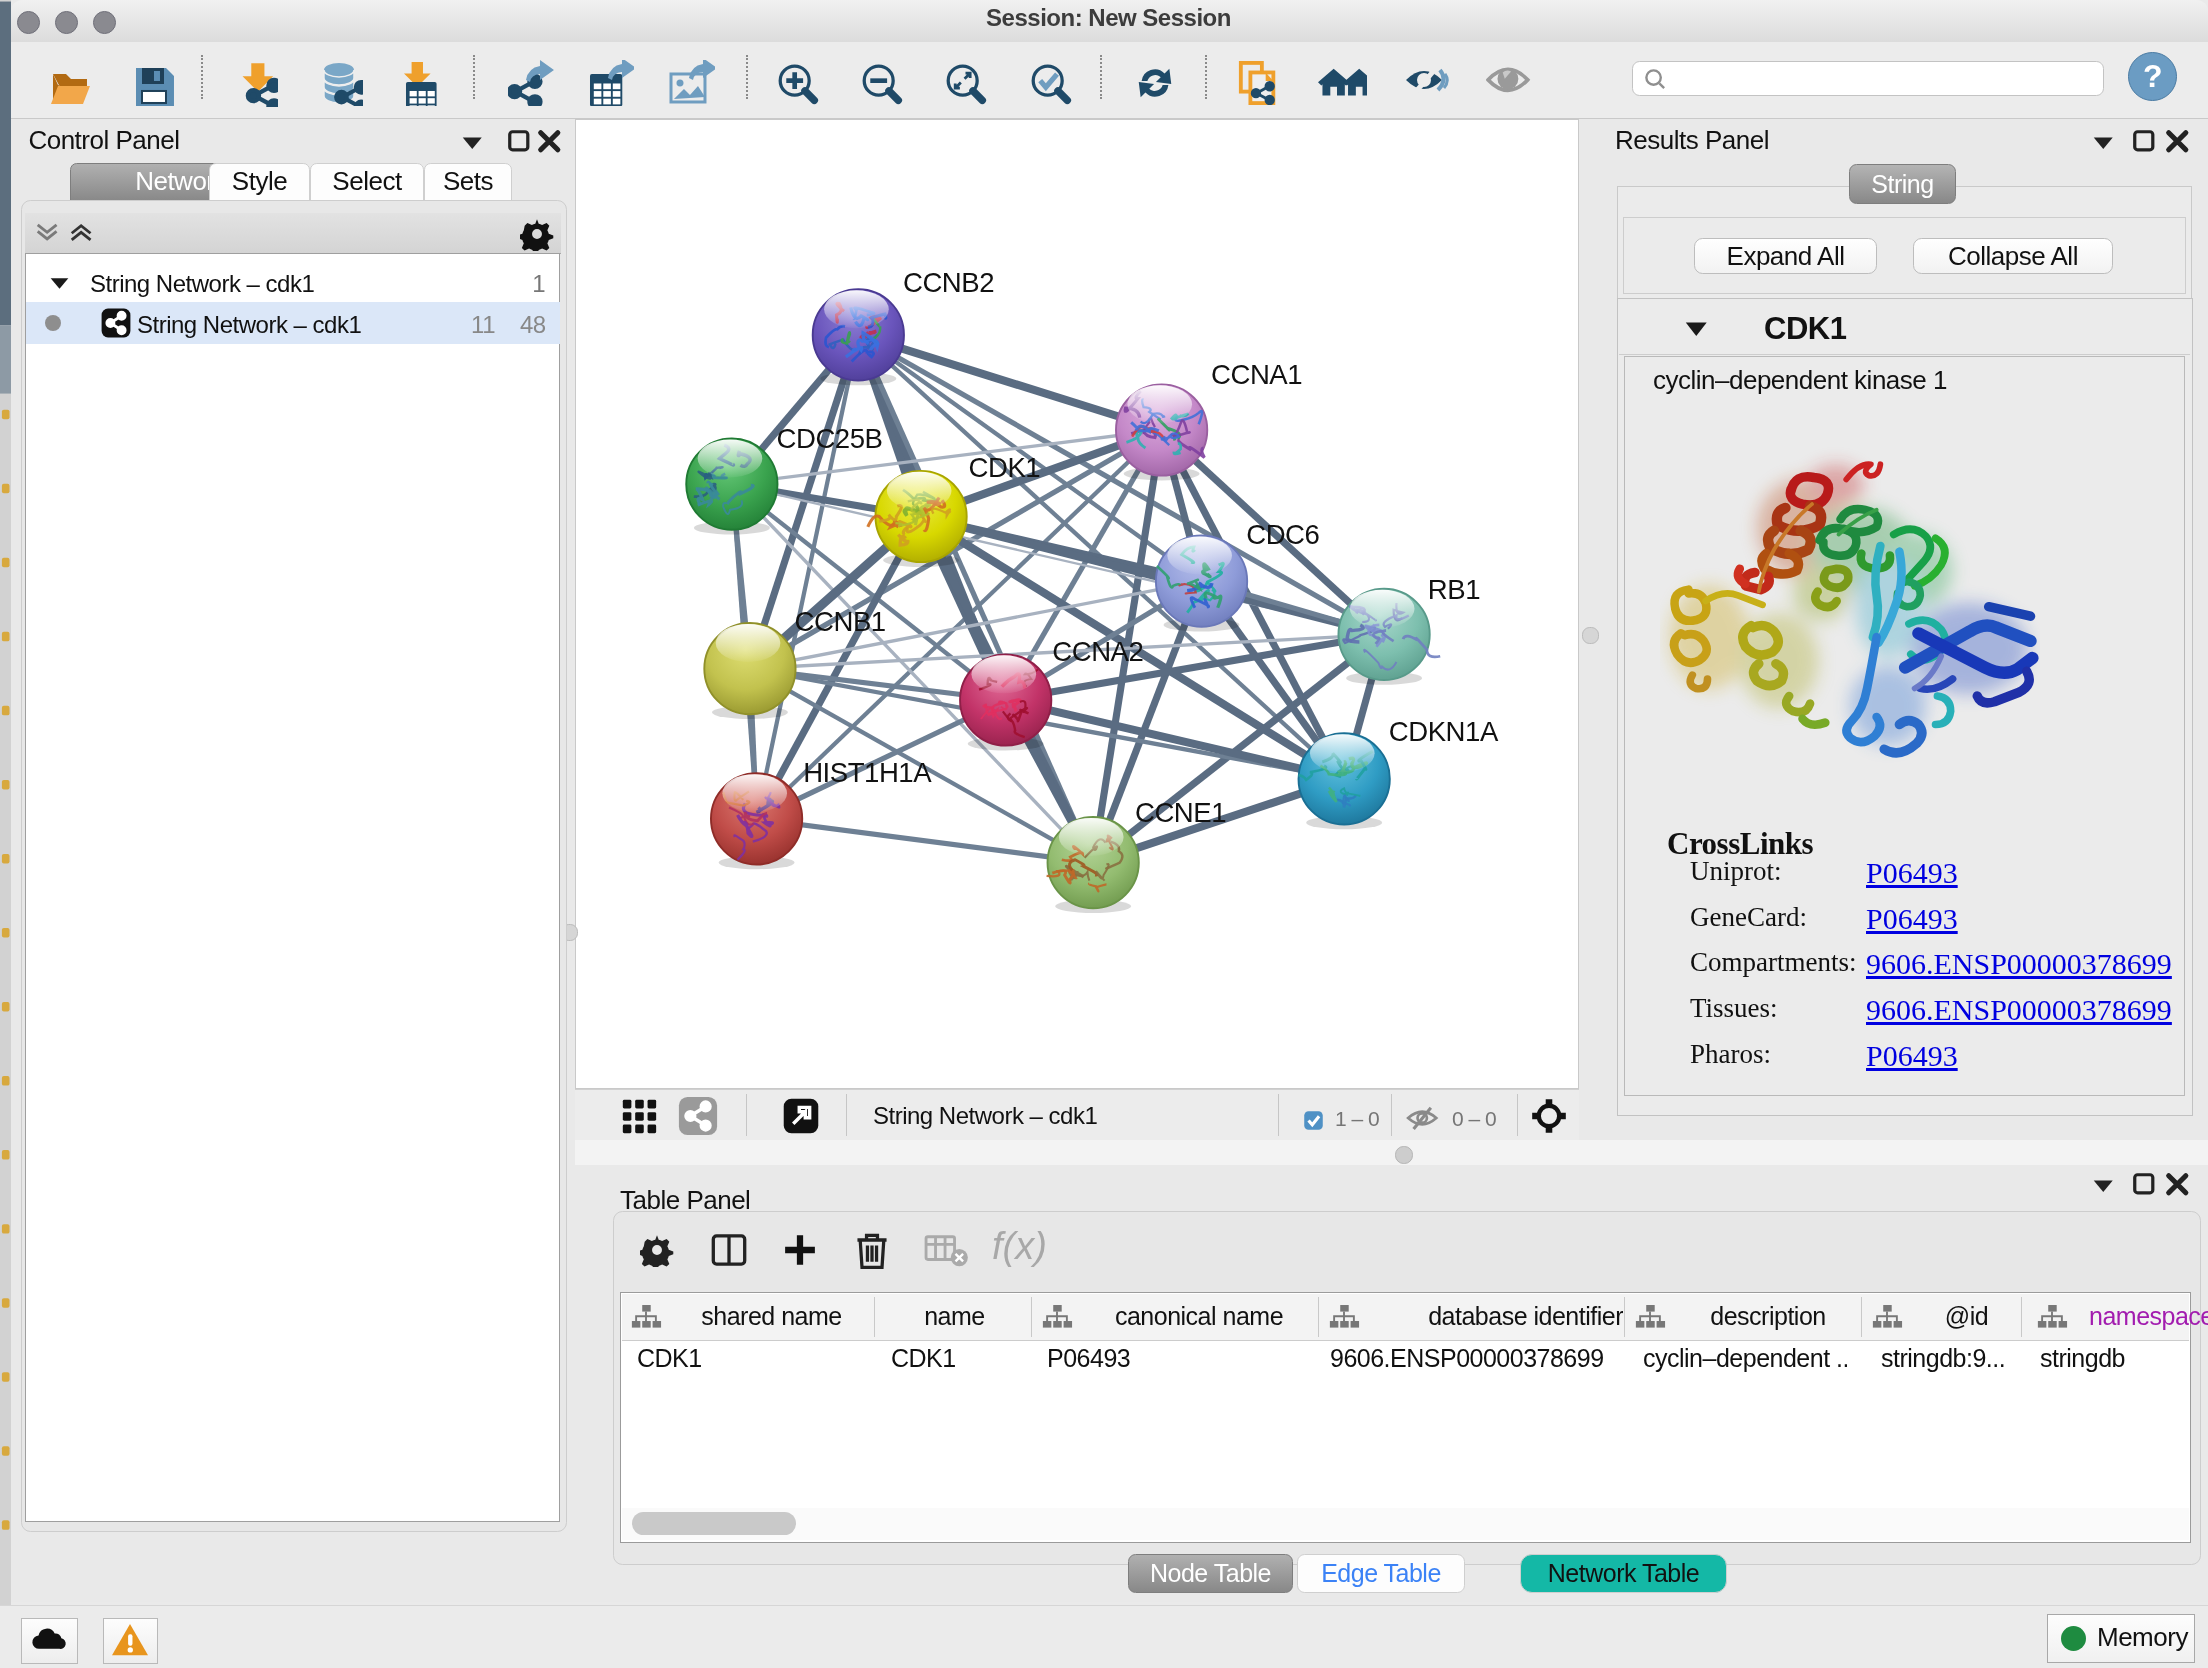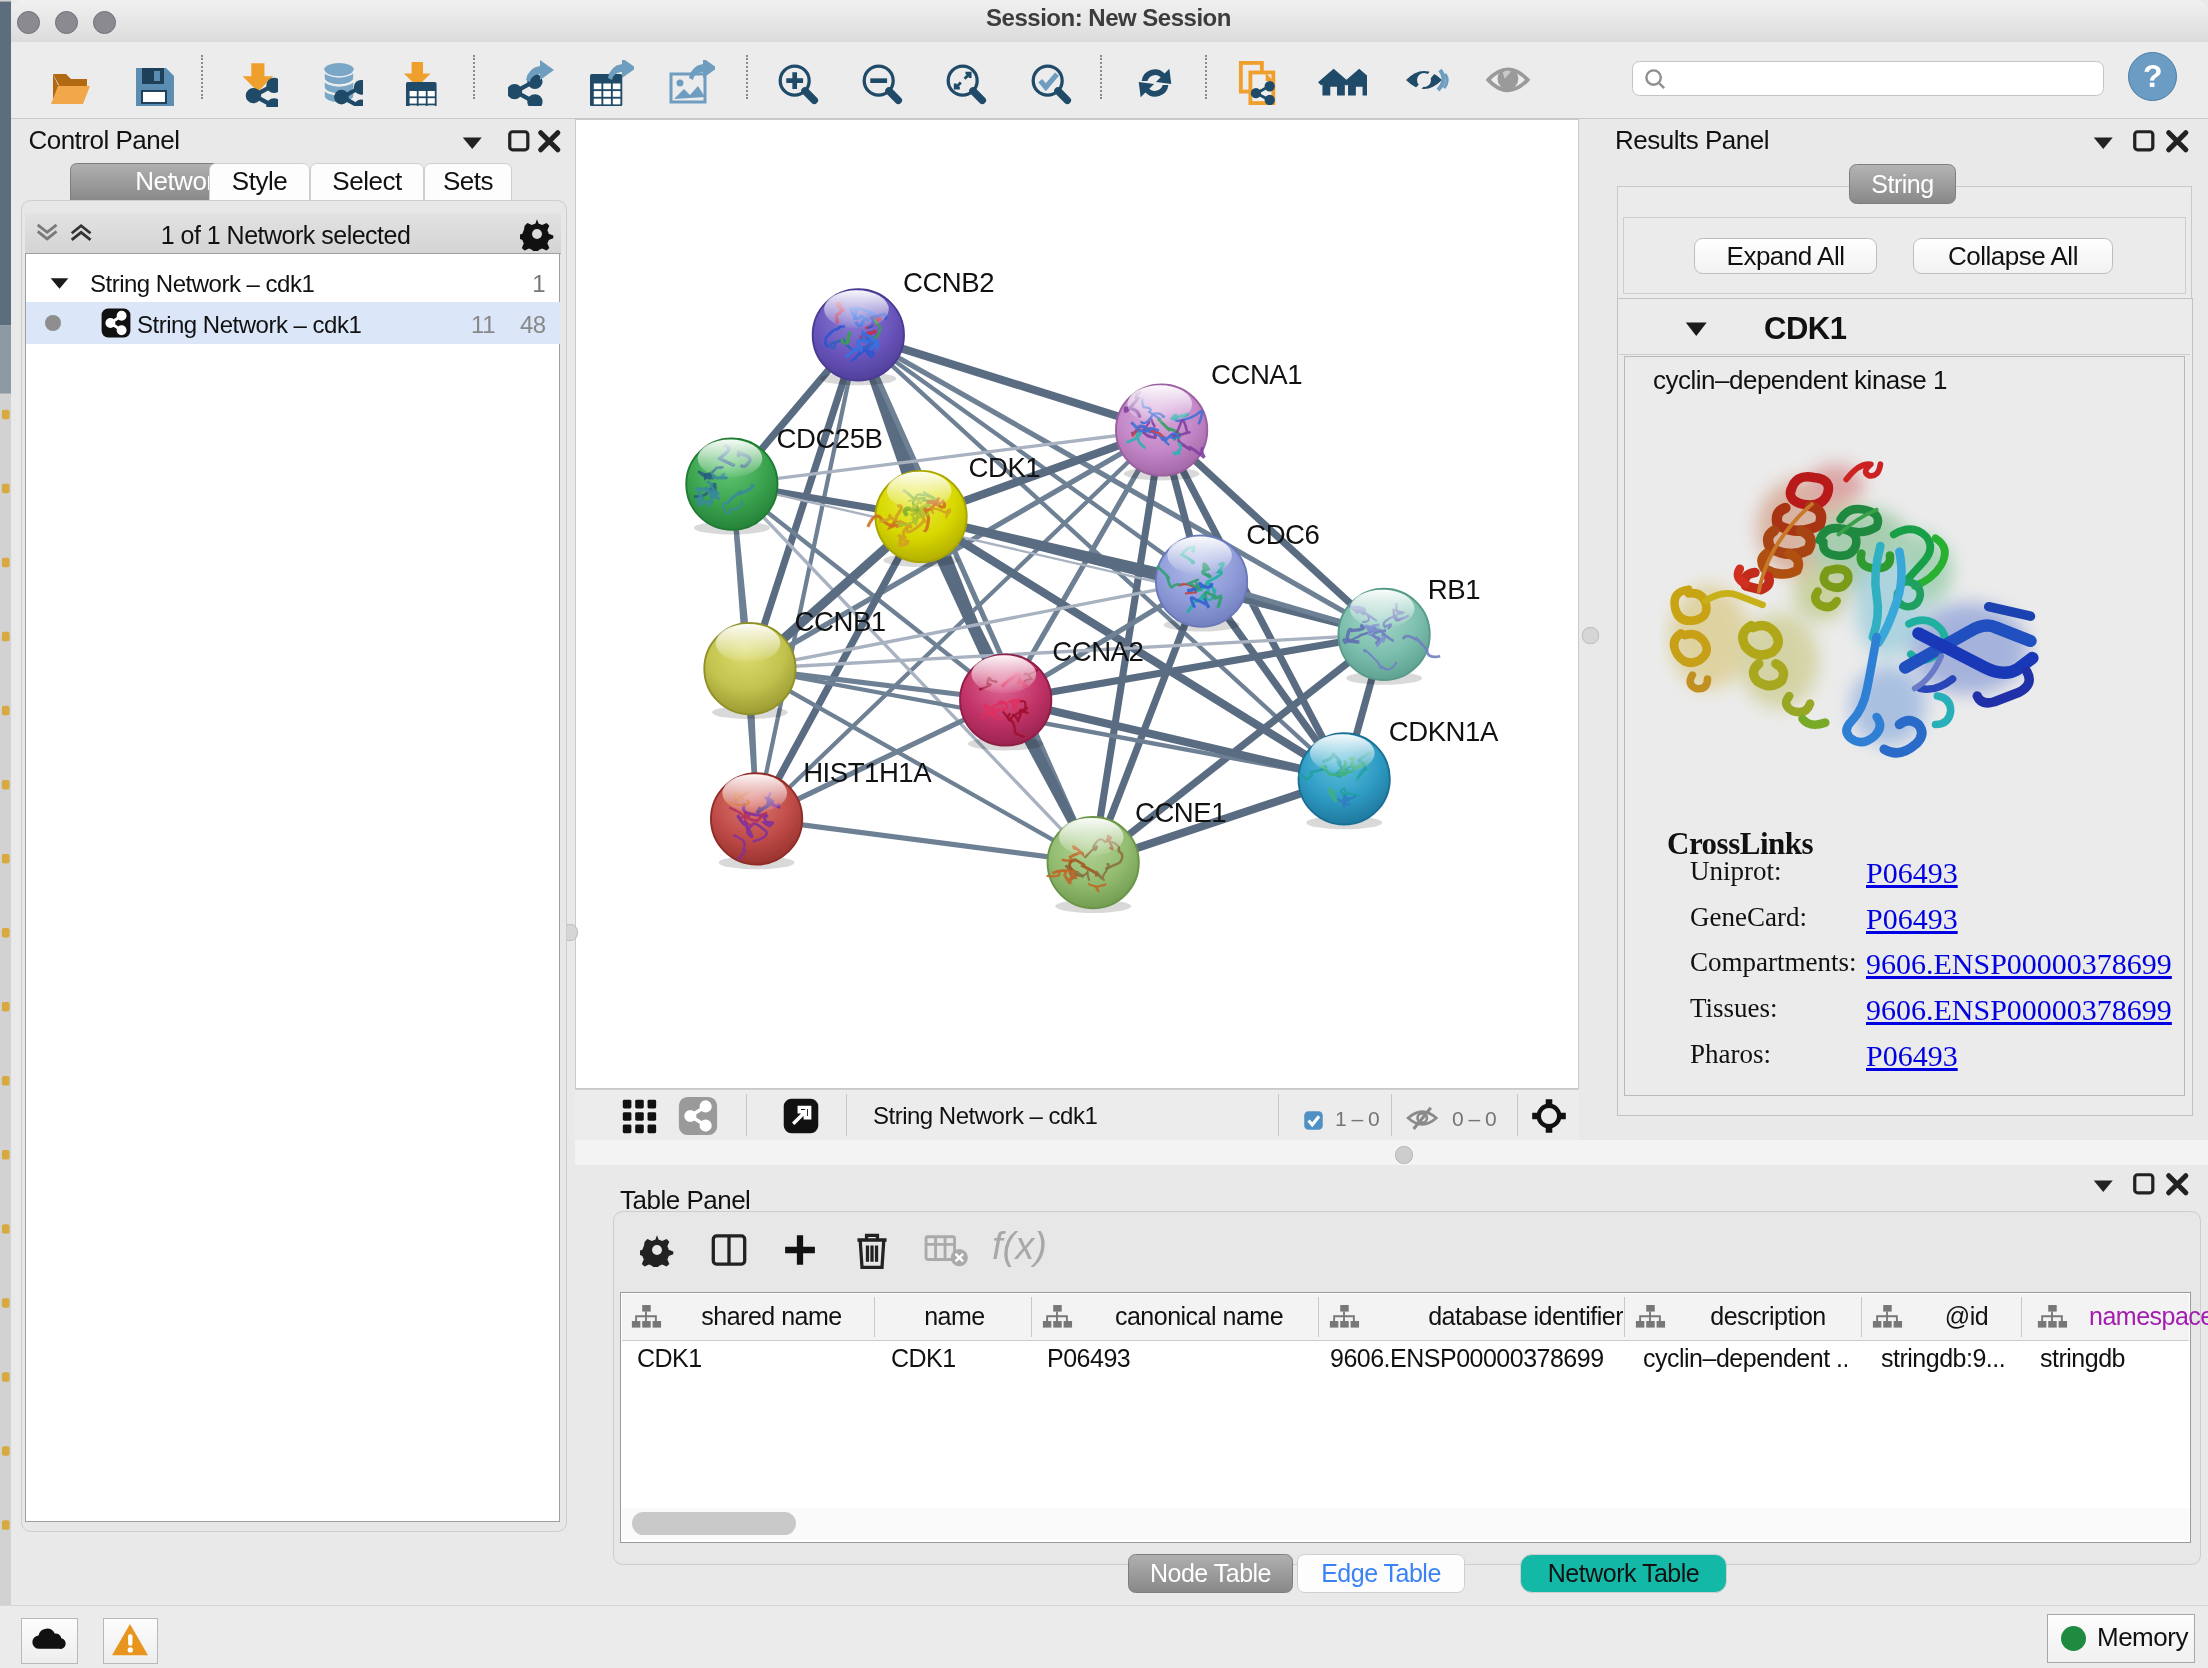--- a/index.html
+++ b/index.html
@@ -614,21 +614,20 @@
         <path d="M5 6 l10 8 10 -8"></path>
         <path d="M5 13 l10 8 10 -8"></path>
       </g>
     </svg>
 <svg width="32" height="28.5" viewBox="0 0 34 30" style="position:absolute;left:42px;top:5.7px">
       <g stroke="#333" stroke-width="3" fill="none">
         <path d="M5 22 l10 -8 10 8"></path>
         <path d="M5 15 l10 -8 10 8"></path>
       </g>
     </svg>
-<span style="position:absolute;left:0;top:7.6px;width:521px;text-align:center;font-size:25px;color:#111">1 of 1 Network selected</span>
 <svg width="34" height="34" viewBox="0 0 24 24" style="position:absolute;left:495px;top:3.8px">
       <path fill="#111" d="M12 8.5 a3.5 3.5 0 1 0 0 7 a3.5 3.5 0 0 0 0 -7 z M12 1.5 l1.2 3.2 a8 8 0 0 1 2.4 1 l3.2 -1.4 1.9 1.9 -1.4 3.2 a8 8 0 0 1 1 2.4 l3.2 1.2 v2 l-3.2 1.2 a8 8 0 0 1 -1 2.4 l1.4 3.2 -1.9 1.9 -3.2 -1.4 a8 8 0 0 1 -2.4 1 l-1.2 3.2 h-2 l-1.2 -3.2 a8 8 0 0 1 -2.4 -1 l-3.2 1.4 -1.9 -1.9 1.4 -3.2 a8 8 0 0 1 -1 -2.4 l-3.2 -1.2 v-2 l3.2 -1.2 a8 8 0 0 1 1 -2.4 L3.3 6.2 5.2 4.3 l3.2 1.4 a8 8 0 0 1 2.4 -1 z" fill-rule="evenodd"></path>
     </svg>
 </div>
 <div style="position:absolute;left:25px;top:253px;width:535px;height:1269px;background:#fff;border:1px solid #9f9f9f;box-sizing:border-box"></div>
 <div style="position:absolute;left:26px;top:263px;width:534px;height:40px">
 <svg width="23" height="23" viewBox="0 0 26 26" style="position:absolute;left:22px;top:8.6px">
       <path d="M3 7 L23 7 L13 19 z" fill="#1a1a1a"></path>
     </svg>
 <span style="position:absolute;left:64px;top:6.7px;font-size:24px;color:#111">String Network – cdk1</span>

